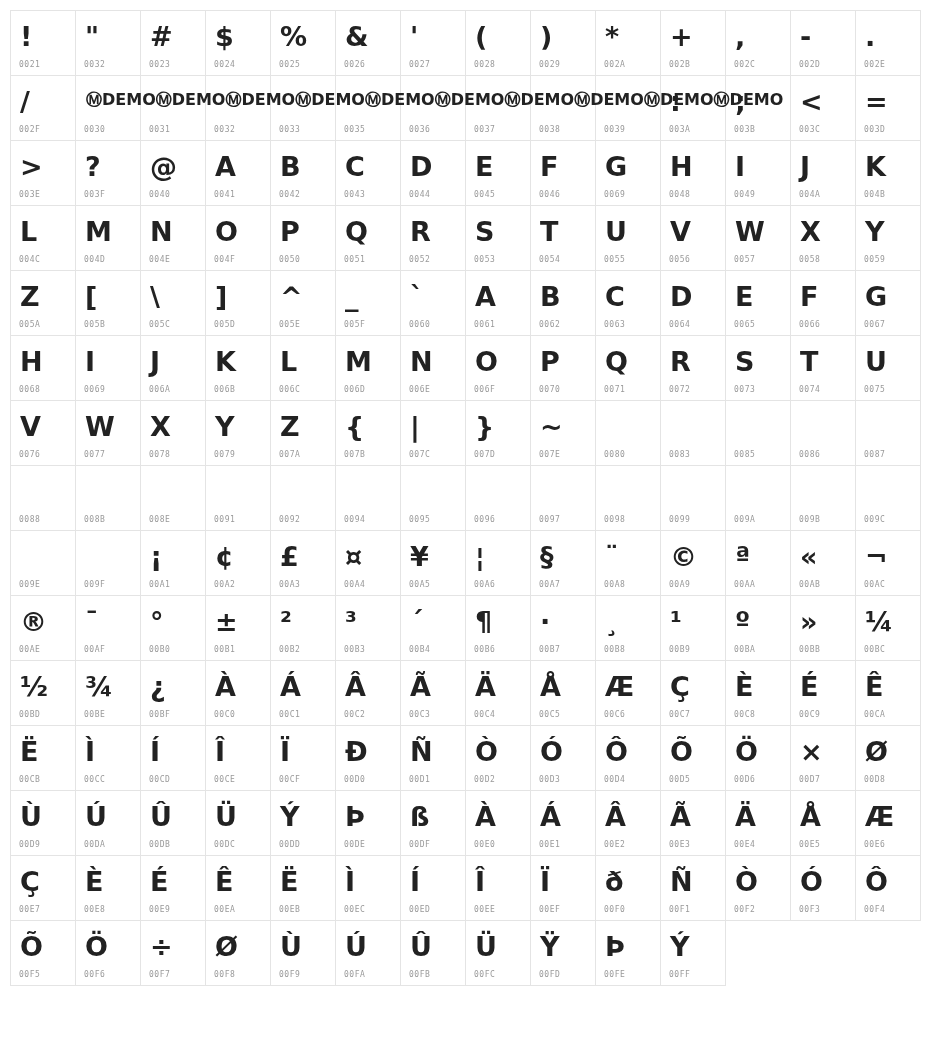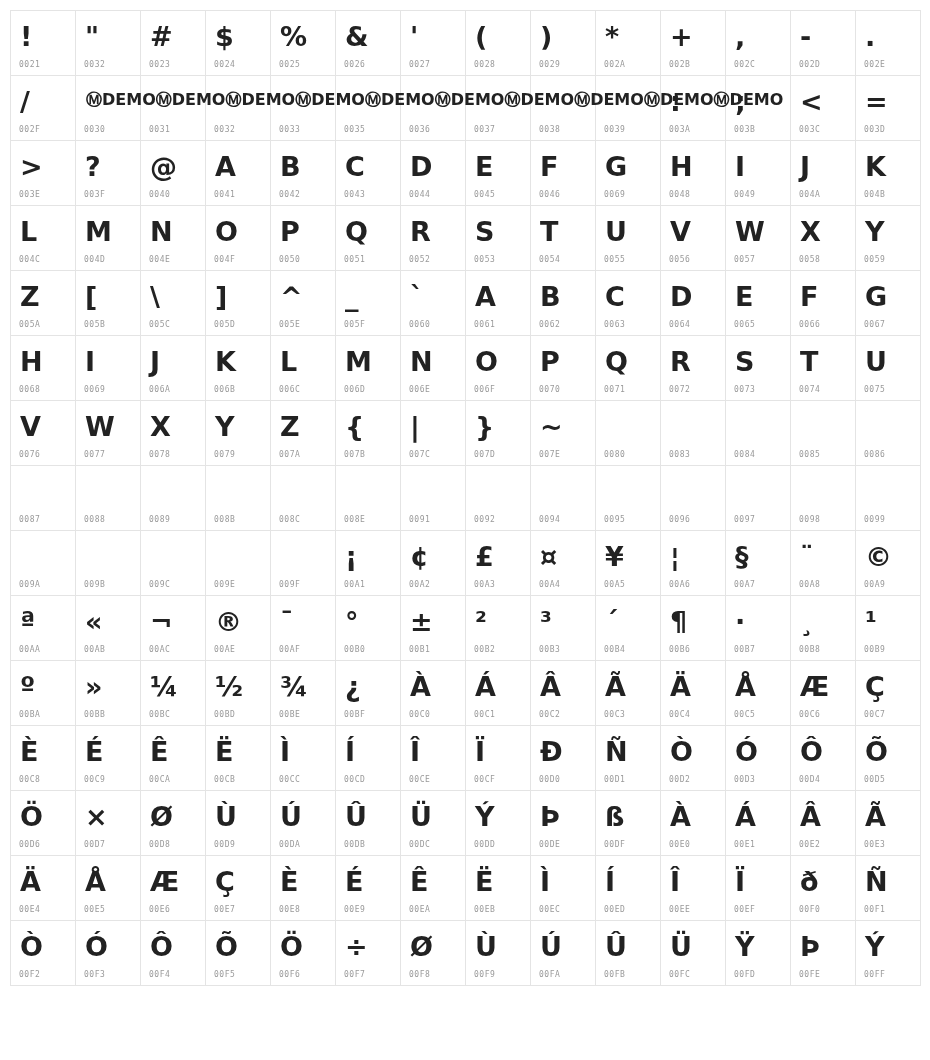--- a/index.html
+++ b/index.html
@@ -389,49 +389,37 @@
     <div class="cell">
       <span class="glyph"></span>
       <span class="code">0080</span>
     </div>
     <div class="cell">
       <span class="glyph"></span>
       <span class="code">0083</span>
     </div>
     <div class="cell">
       <span class="glyph"></span>
-      <span class="code">0084</span>
-    </div>
-    <div class="cell">
-      <span class="glyph"></span>
       <span class="code">0085</span>
     </div>
     <div class="cell">
       <span class="glyph"></span>
       <span class="code">0086</span>
     </div>
     <div class="cell">
       <span class="glyph"></span>
       <span class="code">0087</span>
     </div>
     <div class="cell">
       <span class="glyph"></span>
       <span class="code">0088</span>
     </div>
     <div class="cell">
       <span class="glyph"></span>
-      <span class="code">0089</span>
-    </div>
-    <div class="cell">
-      <span class="glyph"></span>
       <span class="code">008B</span>
-    </div>
-    <div class="cell">
-      <span class="glyph"></span>
-      <span class="code">008C</span>
     </div>
     <div class="cell">
       <span class="glyph"></span>
       <span class="code">008E</span>
     </div>
     <div class="cell">
       <span class="glyph"></span>
       <span class="code">0091</span>
     </div>
     <div class="cell">

